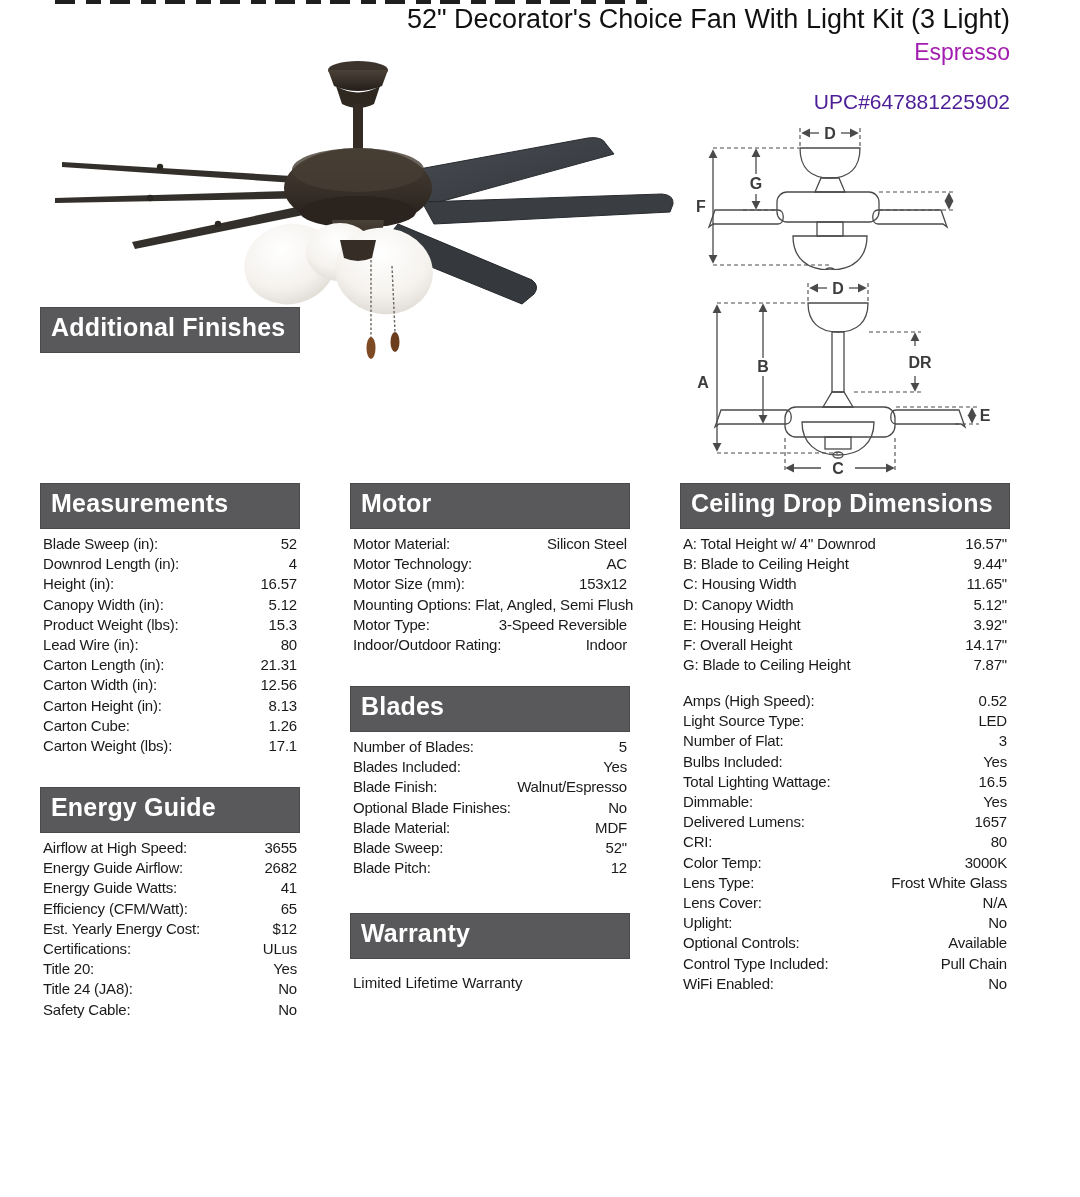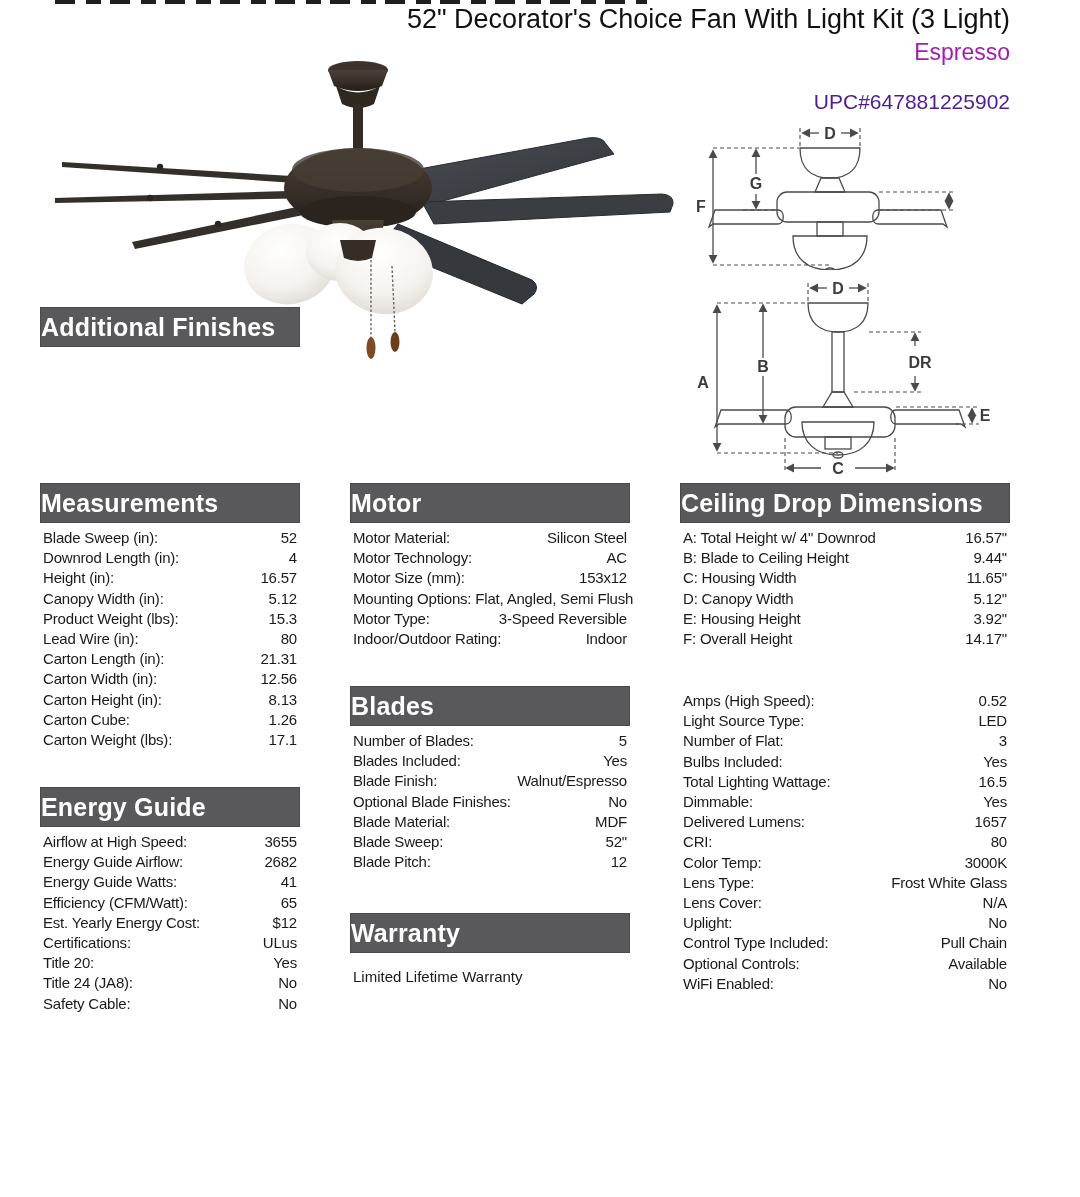--- a/index.html
+++ b/index.html
@@ -13,21 +13,21 @@
 
   
   .title-block { position:absolute; right:70px; top:4px; text-align:right; }
   .main-title { font-size:27px; color:#111; white-space:nowrap; }
   .finish-line { font-size:23px; color:#a21caf; margin-top:4px; }
   .upc-line { font-size:21px; color:#4c1d95; margin-top:24px; }
 
   
   .section { position:absolute; }
   .sec-header { background:var(--header-bg,#59595b); color:#fff; font-weight:bold;
-    font-size:25px; height:40px; line-height:38px; letter-spacing:.2px;
+    font-size:25px; height:46px; line-height:38px; padding-left:10px; letter-spacing:.2px;
     border:1px solid #4a4a4c; }
   .rows { padding:5px 3px 0 3px; }
   .row { display:flex; justify-content:space-between; gap:4px;
     font-size:15px; line-height:20.2px; letter-spacing:-0.2px; }
   .row .lbl { white-space:nowrap; }
   .row .val { white-space:nowrap; text-align:right; flex:1; }
   .finish-list { padding:7px 3px 0 3px; }
   .finish-list div { font-weight:bold; font-size:15.5px; line-height:20px; }
   .plain-line { padding:15px 3px 0 3px; font-size:15px; }
 
@@ -381,20 +381,24 @@
           <span class="val">5.12"</span>
         </div>
         <div class="row">
           <span class="lbl">E: Housing Height</span>
           <span class="val">3.92"</span>
         </div>
         <div class="row">
           <span class="lbl">F: Overall Height</span>
           <span class="val">14.17"</span>
         </div>
+        <div class="row">
+          <span class="lbl">G: Blade to Ceiling Height</span>
+          <span class="val">7.87"</span>
+        </div>
       </div>
   </div>
 
   <div class="section w-right" style="left:680px; top:686px;">
     <div class="rows">
         <div class="row">
           <span class="lbl">Amps (High Speed):</span>
           <span class="val">0.52</span>
         </div>
         <div class="row">
@@ -435,27 +439,27 @@
         </div>
         <div class="row">
           <span class="lbl">Lens Cover:</span>
           <span class="val">N/A</span>
         </div>
         <div class="row">
           <span class="lbl">Uplight:</span>
           <span class="val">No</span>
         </div>
         <div class="row">
+          <span class="lbl">Optional Controls:</span>
+          <span class="val">Available</span>
+        </div>
+        <div class="row">
           <span class="lbl">Control Type Included:</span>
           <span class="val">Pull Chain</span>
         </div>
         <div class="row">
-          <span class="lbl">Optional Controls:</span>
-          <span class="val">Available</span>
-        </div>
-        <div class="row">
           <span class="lbl">WiFi Enabled:</span>
           <span class="val">No</span>
         </div>
       </div>
   </div>
 
 </div>
 
 </body></html>

